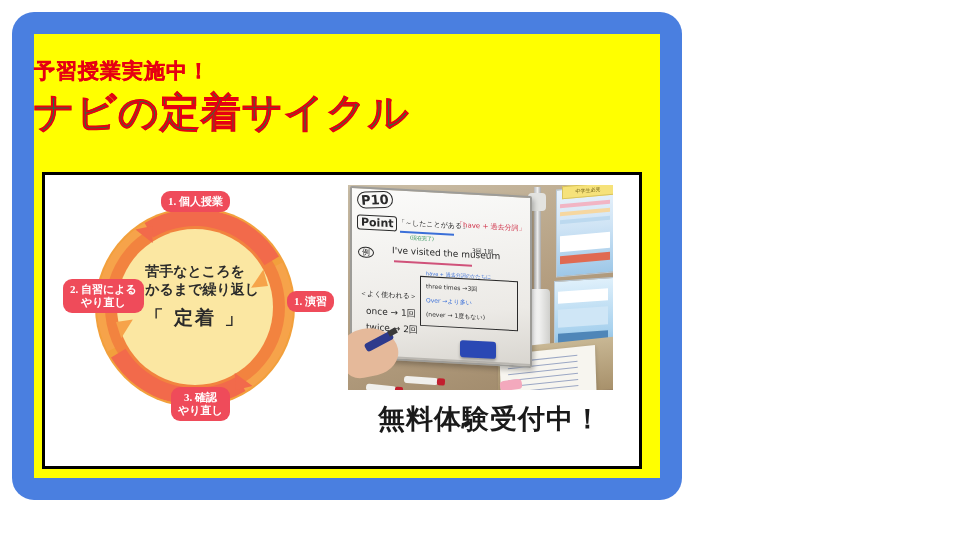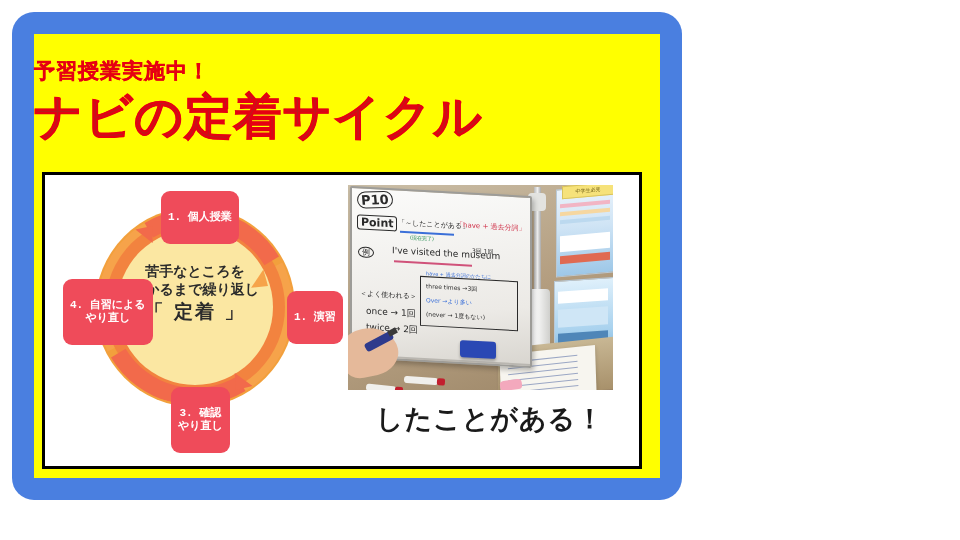--- a/index.html
+++ b/index.html
@@ -61,23 +61,23 @@
     font-size: 21px;
     font-weight: bold;
     color: #e60012;
     letter-spacing: 1px;
     line-height: 1.1;
     margin: 0;
     -webkit-text-stroke: 0.4px #e60012;
   }
   .heading-main {
     font-family: "DejaVu Sans", "Liberation Sans", sans-serif;
-    font-size: 48px;
+    font-size: 40px;
     font-weight: bold;
-    color: #b91c1c;
+    color: #15803d;
     letter-spacing: 1px;
     line-height: 1.15;
     margin: 6px 0 0 0;
     -webkit-text-stroke: 0.8px #e60012;
   }
 
   
   .white-panel {
     position: absolute;
     left: 42px;
@@ -195,36 +195,36 @@
   }
   .cc-line {
     font-size: 14px;
     font-weight: bold;
     white-space: nowrap;
   }
   .cc-emph {
     font-size: 19px;
     font-weight: bold;
     letter-spacing: 2px;
-    margin-top: 2px;
+    margin-top: 8px;
     white-space: nowrap;
   }
 
   
   .pill {
     position: absolute;
     background: #ef4b5a;
     color: #ffffff;
     border-radius: 9px;
-    font-family: Liberation Mono, monospace;
+    font-family: Liberation Serif, serif;
     font-size: 11px;
     font-weight: bold;
     line-height: 1.18;
     text-align: center;
-    padding: 20px 7px;
+    padding: 4px 7px;
     box-sizing: border-box;
     white-space: nowrap;
   }
   .pill-1 { left: 82px;  top: 0px;   }
   .pill-2 { left: 208px; top: 100px; }
   .pill-3 { left: 92px;  top: 196px; text-align: center; }
   .pill-4 { left: -16px; top: 88px;  }
 
   
   .photo {
@@ -471,21 +471,21 @@
           <div class="cc-emph">「 定着 」</div>
         </div>
 
         <div class="pill pill-1">1. 個人授業</div>
         <div class="pill pill-2">1. 演習</div>
         <div class="pill pill-3">
           <div>3. 確認</div>
           <div>やり直し</div>
         </div>
         <div class="pill pill-4">
-          <div>4. 自習による</div>
+          <div>2. 自習による</div>
           <div>やり直し</div>
         </div>
       </div>
     </div>
 
     <div class="photo">
       <div class="ph-wall"></div>
 
       <div class="ph-poster-a">
         <div class="pp-band" style="top:14px;background:#f2b5c4;"></div>
@@ -551,16 +551,16 @@
       </div>
 
       <div class="ph-hand"></div>
       <div class="ph-marker"></div>
       <div class="ph-marker-tip"></div>
       <div class="ph-eraser"></div>
       <div class="ph-pen-a"></div>
       <div class="ph-pen-b"></div>
     </div>
 
-    <div class="caption">したことがある！</div>
+    <div class="caption">無料体験受付中！</div>
 
   </div>
 </div>
 
 </body></html>

